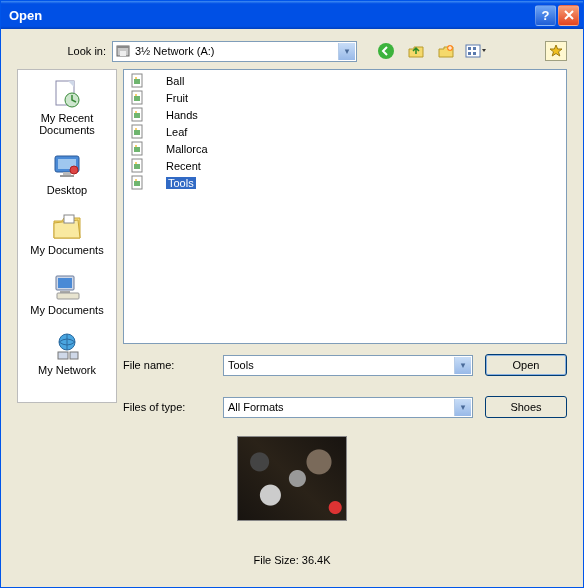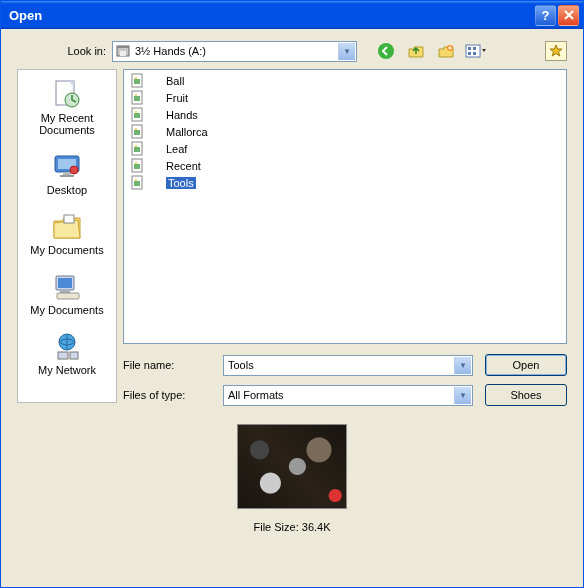--- a/index.html
+++ b/index.html
@@ -131,21 +131,21 @@
     background: #316ac5;
     color: #fff;
     padding: 0 2px;
     outline: 1px dotted #fff;
   }
   .fi-icon { width: 16px; height: 16px; display:flex;align-items:center;justify-content:center; flex-shrink:0;}
   .fields {
     margin-top: 10px;
     display: grid;
     grid-template-columns: 100px 250px 1fr 90px;
-    row-gap: 8px;
+    row-gap: 20px;
     align-items: center;
   }
   .field-label { font-size:11px; }
   .field-combo {
     height: 21px;
     background: #fff;
     border: 1px solid #7f9db9;
     display: flex; align-items: center;
     padding: 0 4px;
     position: relative;
@@ -168,20 +168,21 @@
     justify-self: end;
   }
   .dlg-btn.default {
     box-shadow: inset 0 0 0 1px #88b0e0;
   }
   .preview-area {
     margin-top: 18px;
     display: flex;
     flex-direction: column;
     align-items: center;
+    gap: 21px;
   }
   .preview-img {
     width: 110px; height: 85px;
     background: #111;
     border: 1px solid #888;
     position: relative;
     overflow: hidden;
   }
   .preview-img::before{
     content:"";
@@ -220,21 +221,21 @@
     <div class="lookin-row">
       <div class="lookin-label">Look in:</div>
       <div class="lookin-combo">
         <span style="margin-right:4px;">
           <svg width="16" height="16" viewBox="0 0 16 16">
               <rect x="2" y="3" width="12" height="10" fill="#c8c8c8" stroke="#666"></rect>
               <rect x="2" y="3" width="12" height="2" fill="#888"></rect>
               <rect x="5" y="8" width="6" height="5" fill="#eee"></rect>
             </svg>
         </span>
-        <span>3½ Hands (A:)</span>
+        <span>3½ Network (A:)</span>
         <div class="combo-drop">
           <span class="chevron">▾</span>
         </div>
       </div>
       <div class="lookin-icons">
         <div class="tool-icon">
           <svg width="18" height="18" viewBox="0 0 18 18">
               <circle cx="9" cy="9" r="8" fill="#3cb33c"></circle>
               <path d="M10 5 L6 9 L10 13" stroke="#fff" stroke-width="2" fill="none"></path>
             </svg>
@@ -363,31 +364,31 @@
               <span class="fi-label">Hands</span>
             </div>
             <div class="file-item">
               <span class="fi-icon">
                 <svg width="16" height="16" viewBox="0 0 16 16">
                   <rect x="2" y="1" width="10" height="13" fill="#fff" stroke="#888"></rect>
                   <rect x="4" y="6" width="6" height="5" fill="#6fb56f"></rect>
                   <circle cx="6" cy="5" r="1" fill="#f5c040"></circle>
                 </svg>
               </span>
+              <span class="fi-label">Leaf</span>
+            </div>
+            <div class="file-item">
+              <span class="fi-icon">
+                <svg width="16" height="16" viewBox="0 0 16 16">
+                  <rect x="2" y="1" width="10" height="13" fill="#fff" stroke="#888"></rect>
+                  <rect x="4" y="6" width="6" height="5" fill="#6fb56f"></rect>
+                  <circle cx="6" cy="5" r="1" fill="#f5c040"></circle>
+                </svg>
+              </span>
               <span class="fi-label">Mallorca</span>
-            </div>
-            <div class="file-item">
-              <span class="fi-icon">
-                <svg width="16" height="16" viewBox="0 0 16 16">
-                  <rect x="2" y="1" width="10" height="13" fill="#fff" stroke="#888"></rect>
-                  <rect x="4" y="6" width="6" height="5" fill="#6fb56f"></rect>
-                  <circle cx="6" cy="5" r="1" fill="#f5c040"></circle>
-                </svg>
-              </span>
-              <span class="fi-label">Leaf</span>
             </div>
             <div class="file-item">
               <span class="fi-icon">
                 <svg width="16" height="16" viewBox="0 0 16 16">
                   <rect x="2" y="1" width="10" height="13" fill="#fff" stroke="#888"></rect>
                   <rect x="4" y="6" width="6" height="5" fill="#6fb56f"></rect>
                   <circle cx="6" cy="5" r="1" fill="#f5c040"></circle>
                 </svg>
               </span>
               <span class="fi-label">Recent</span>

